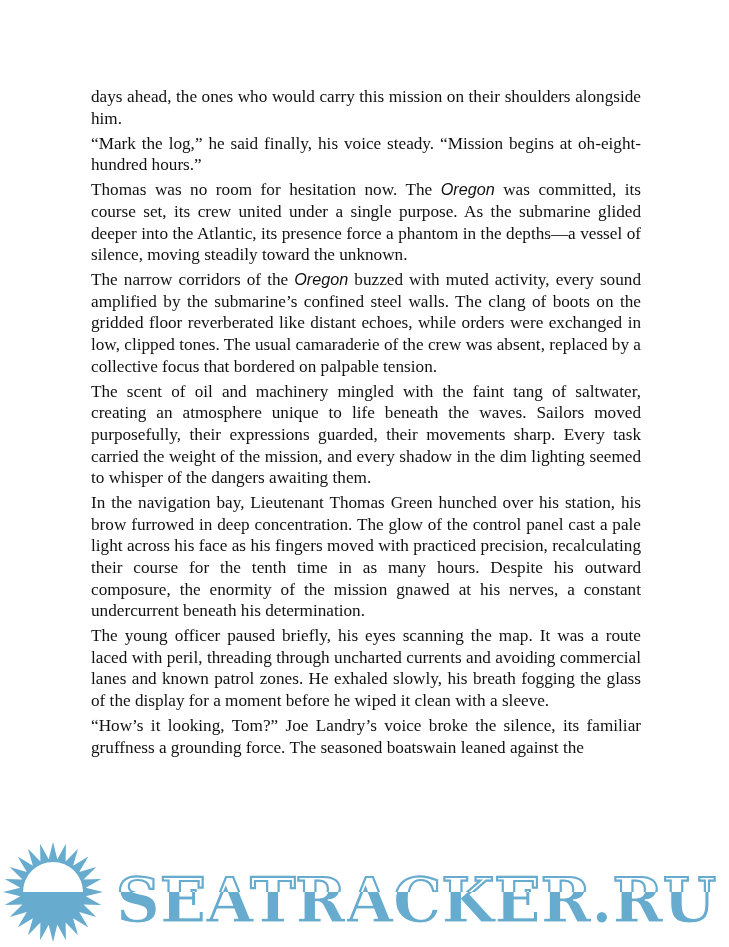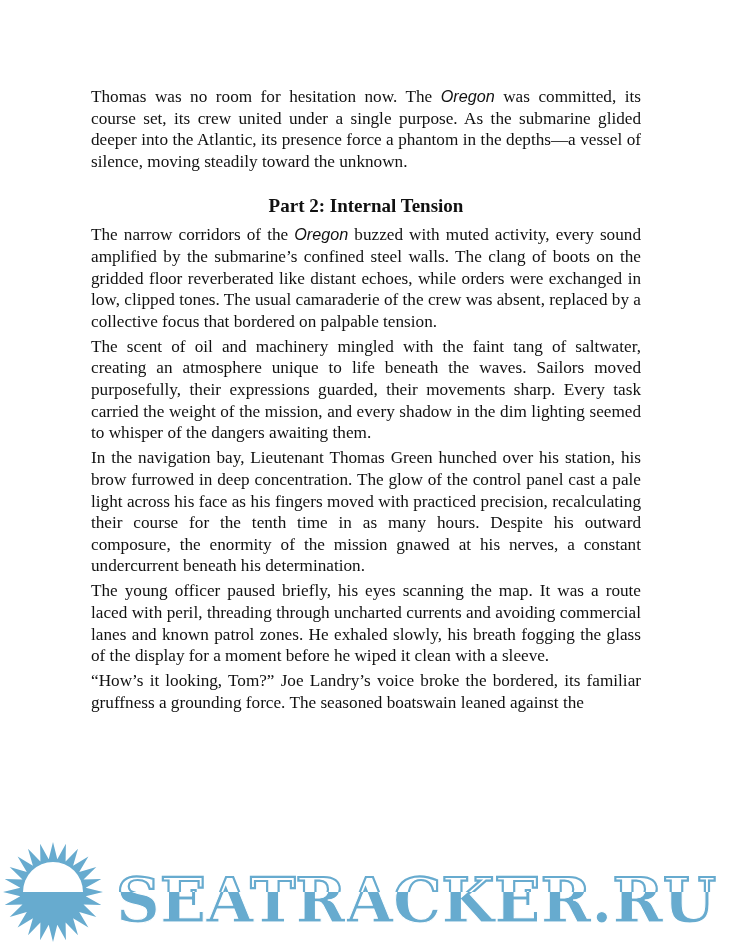--- a/index.html
+++ b/index.html
@@ -48,46 +48,51 @@
   }
   .watermark svg {
     display: block;
   }
 </style>
 </head>
 <body>
 
 <div class="page">
 
+  <p>
+    <span>days ahead, the ones who would carry this mission on their shoulders alongside him.</span>
+  </p>
 
+  <p>
+    <span>“Mark the log,” he said finally, his voice steady. “Mission begins at oh-eight-hundred hours.”</span>
+  </p>
 
   <p>
     <span>Thomas was no room for hesitation now. The </span><em class="ship">Oregon</em><span> was committed, its course set, its crew united under a single purpose. As the submarine glided deeper into the Atlantic, its presence force a phantom in the depths—a vessel of silence, moving steadily toward the unknown.</span>
   </p>
 
-  <h2>Part 2: Internal Tension</h2>
 
   <p>
     <span>The narrow corridors of the </span><em class="ship">Oregon</em><span> buzzed with muted activity, every sound amplified by the submarine’s confined steel walls. The clang of boots on the gridded floor reverberated like distant echoes, while orders were exchanged in low, clipped tones. The usual camaraderie of the crew was absent, replaced by a collective focus that bordered on palpable tension.</span>
   </p>
 
   <p>
     <span>The scent of oil and machinery mingled with the faint tang of saltwater, creating an atmosphere unique to life beneath the waves. Sailors moved purposefully, their expressions guarded, their movements sharp. Every task carried the weight of the mission, and every shadow in the dim lighting seemed to whisper of the dangers awaiting them.</span>
   </p>
 
   <p>
     <span>In the navigation bay, Lieutenant Thomas Green hunched over his station, his brow furrowed in deep concentration. The glow of the control panel cast a pale light across his face as his fingers moved with practiced precision, recalculating their course for the tenth time in as many hours. Despite his outward composure, the enormity of the mission gnawed at his nerves, a constant undercurrent beneath his determination.</span>
   </p>
 
   <p>
     <span>The young officer paused briefly, his eyes scanning the map. It was a route laced with peril, threading through uncharted currents and avoiding commercial lanes and known patrol zones. He exhaled slowly, his breath fogging the glass of the display for a moment before he wiped it clean with a sleeve.</span>
   </p>
 
   <p>
-    <span>“How’s it looking, Tom?” Joe Landry’s voice broke the bordered, its familiar gruffness a grounding force. The seasoned boatswain leaned against the</span>
+    <span>“How’s it looking, Tom?” Joe Landry’s voice broke the silence, its familiar gruffness a grounding force. The seasoned boatswain leaned against the</span>
   </p>
 
 </div>
 
 <div class="watermark">
   <svg width="729" height="109" viewBox="0 0 729 109" xmlns="http://www.w3.org/2000/svg">
     <defs>
       <clipPath id="lowerHalf">
         <rect x="0" y="52" width="729" height="60"></rect>
       </clipPath>

